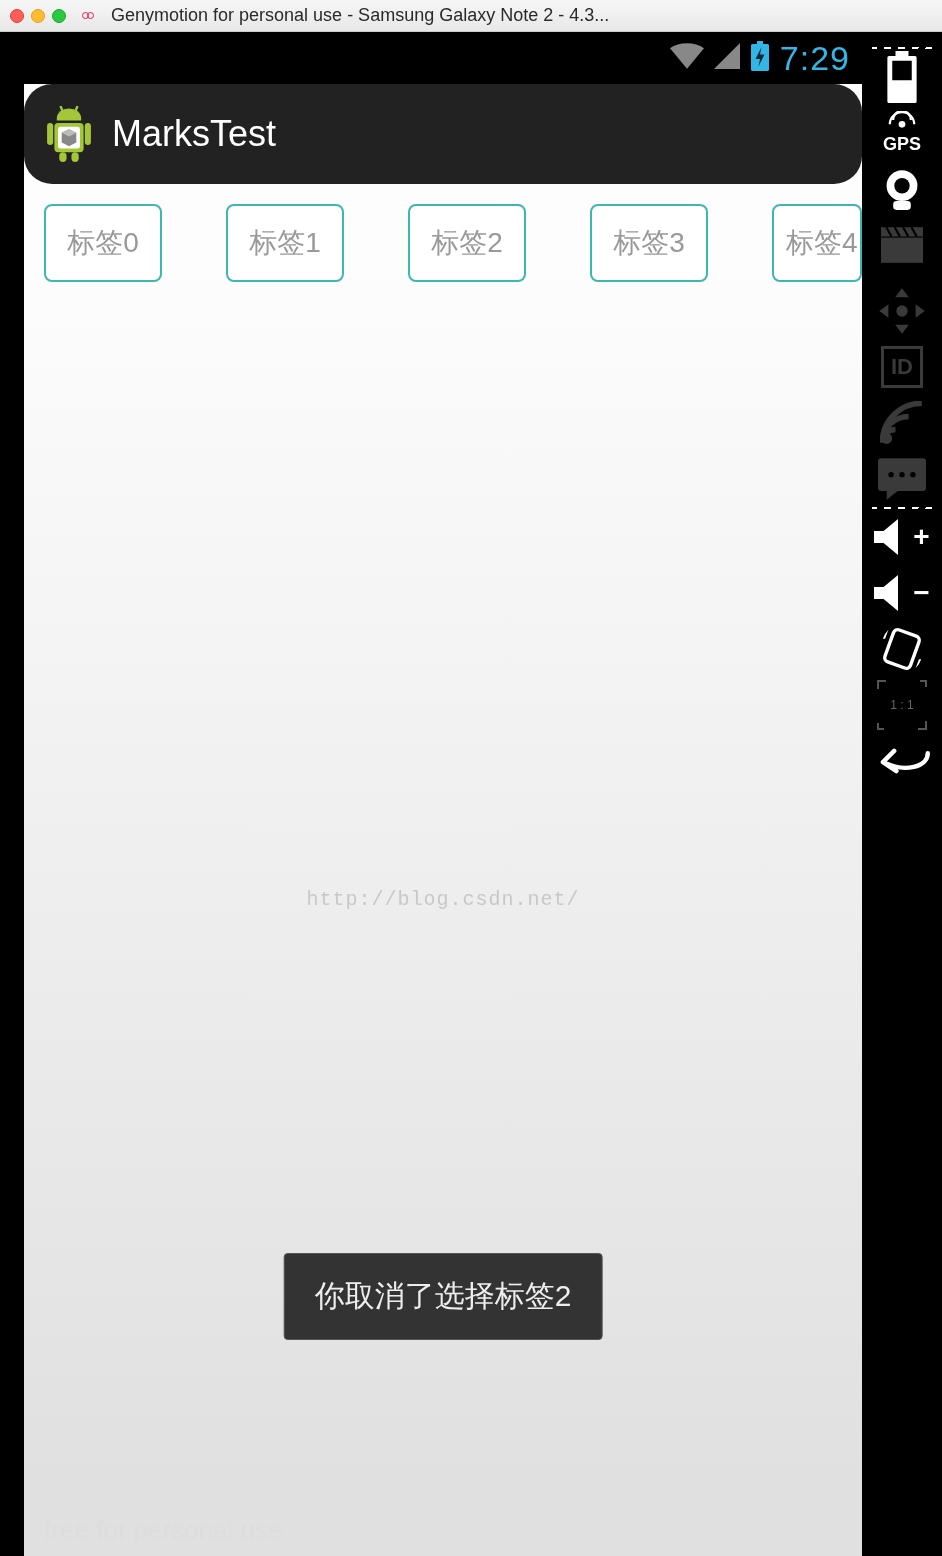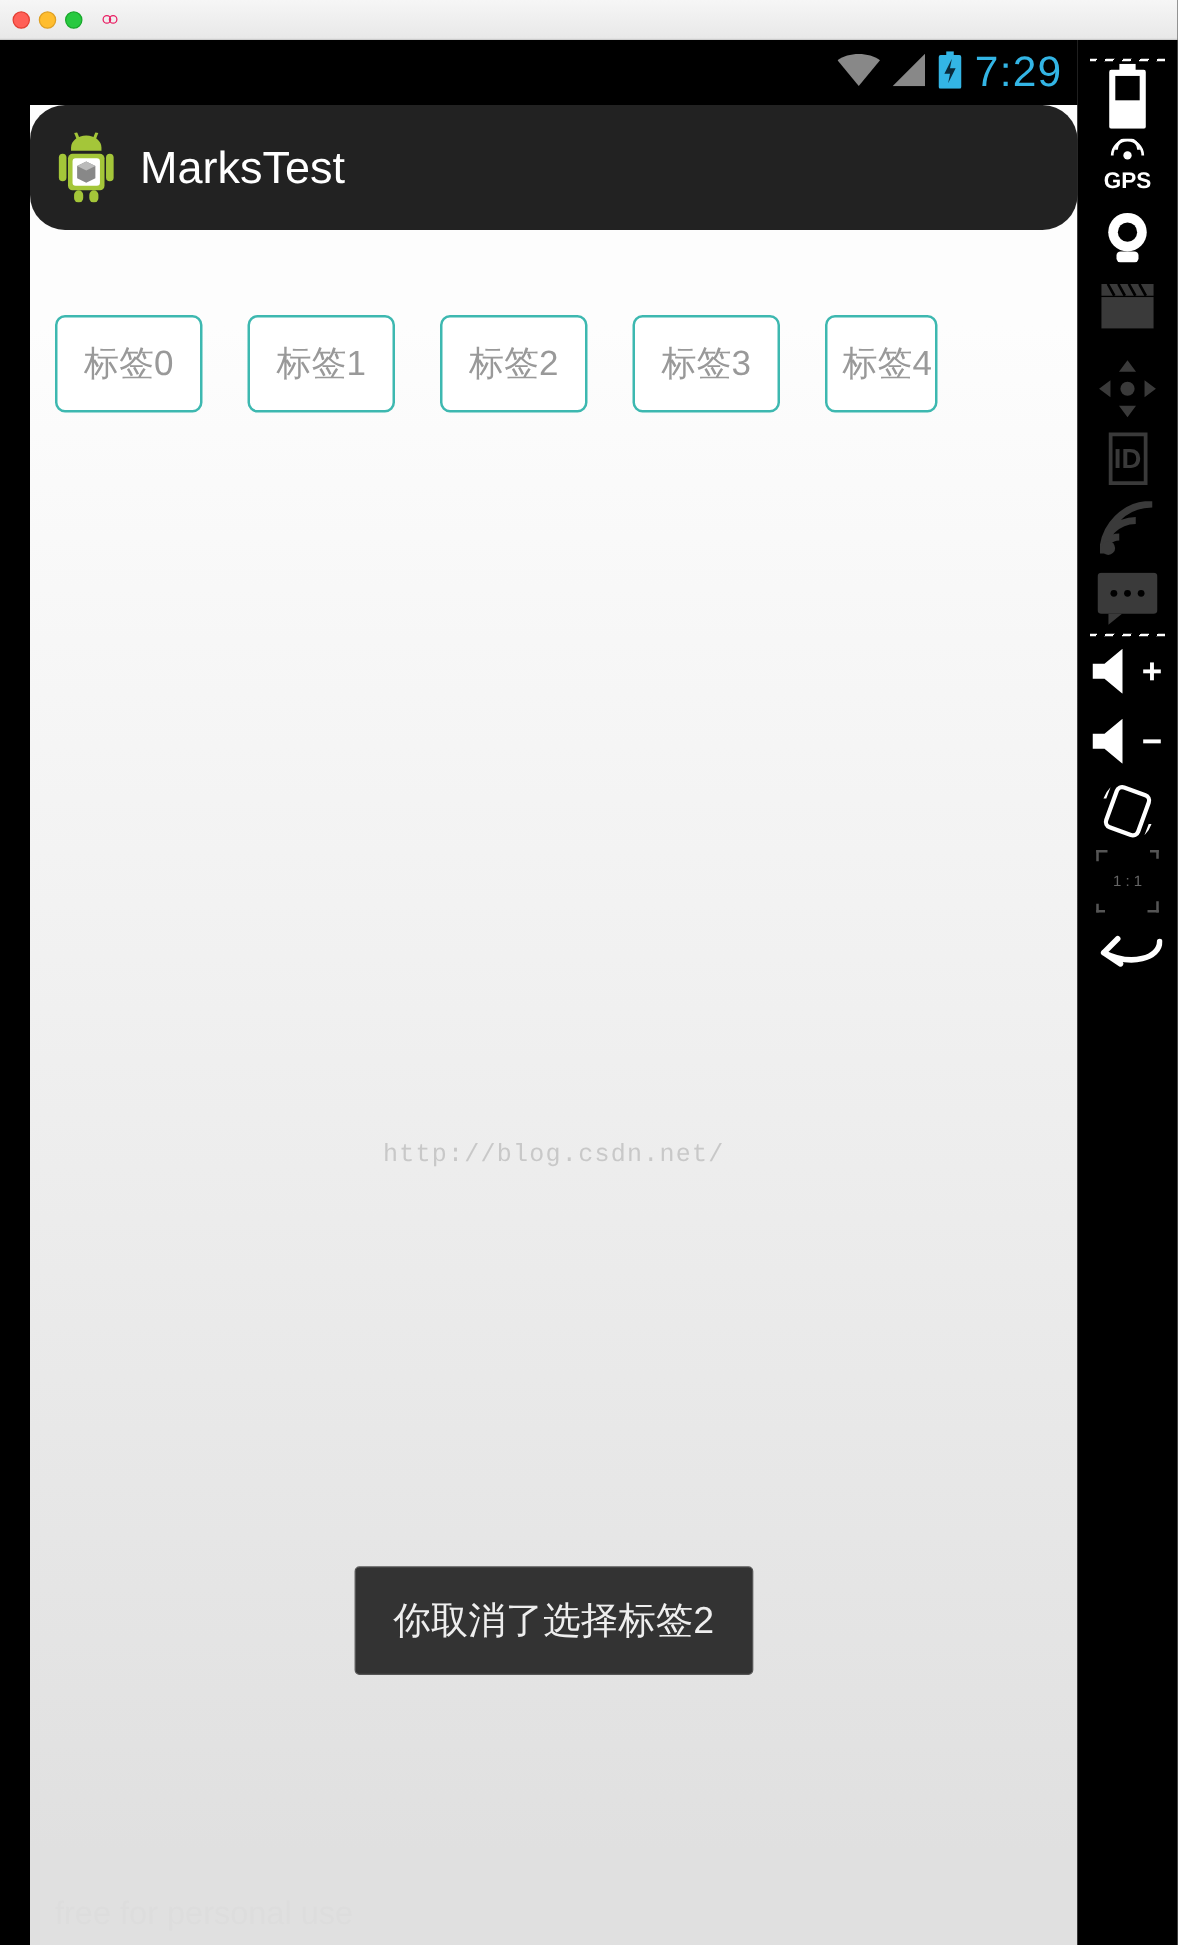--- a/index.html
+++ b/index.html
@@ -141,24 +141,23 @@
     }
     .app-title {
       color: #fff;
       font-size: 36px;
     }
 
     
     .tabs-area {
       padding: 20px 20px 10px 20px;
       display: flex;
-      gap: 36px;
+      gap: 64px;
       overflow: hidden;
       white-space: nowrap;
-      margin-top: 48px;
     }
     .tab {
       min-width: 118px;
       height: 78px;
       border: 2px solid #3db8b0;
       border-radius: 8px;
       display: flex;
       align-items: center;
       justify-content: center;
       color: #999;
@@ -242,20 +241,21 @@
 <body>
 
 <div class="mac-titlebar">
   <span class="traffic-light tl-red"></span>
   <span class="traffic-light tl-yellow"></span>
   <span class="traffic-light tl-green"></span>
   <span class="geny-logo">
     <span class="geny-loop"></span>
       <span class="geny-loop"></span>
   </span>
+  <span class="mac-title">Genymotion for personal use - Samsung Galaxy Note 2 - 4.3...</span>
 </div>
 
 <div class="emulator-area">
 
   <div class="phone-screen">
 
     <div class="android-status">
       <span>
         <svg width="34" height="26" viewBox="0 0 24 18">
             <path fill="#888" d="M12 18L0 3.5C3.2 1.2 7.4 0 12 0s8.8 1.2 12 3.5L12 18z"></path>
@@ -362,21 +362,21 @@
     </div>
 
     <div class="tb-btn dim" style="margin-top:10px">
       <svg width="50" height="50" viewBox="0 0 44 44">
           <path fill="#3a3a3a" d="M22 2l6 8H16zM22 42l-6-8h12zM2 22l8-6v12zM42 22l-8 6V16z"></path>
           <circle cx="22" cy="22" r="5" fill="#3a3a3a"></circle>
         </svg>
     </div>
 
     <div class="tb-btn dim">
-      <div style="border:3px solid #3a3a3a;width:31px;height:42px;display:flex;align-items:center;justify-content:center;color:#3a3a3a;font-size:22px;font-weight:bold">ID</div>
+      <div style="border:3px solid #3a3a3a;width:42px;height:42px;display:flex;align-items:center;justify-content:center;color:#3a3a3a;font-size:22px;font-weight:bold">ID</div>
     </div>
 
     <div class="tb-btn dim">
       <svg width="44" height="44" viewBox="0 0 40 40">
           <path fill="none" stroke="#3a3a3a" stroke-width="5" d="M2 38a36 36 0 0136-36M2 38a24 24 0 0124-24M2 38a12 12 0 0112-12"></path>
           <circle cx="6" cy="34" r="5" fill="#3a3a3a"></circle>
         </svg>
     </div>
 
     <div class="tb-btn dim">

